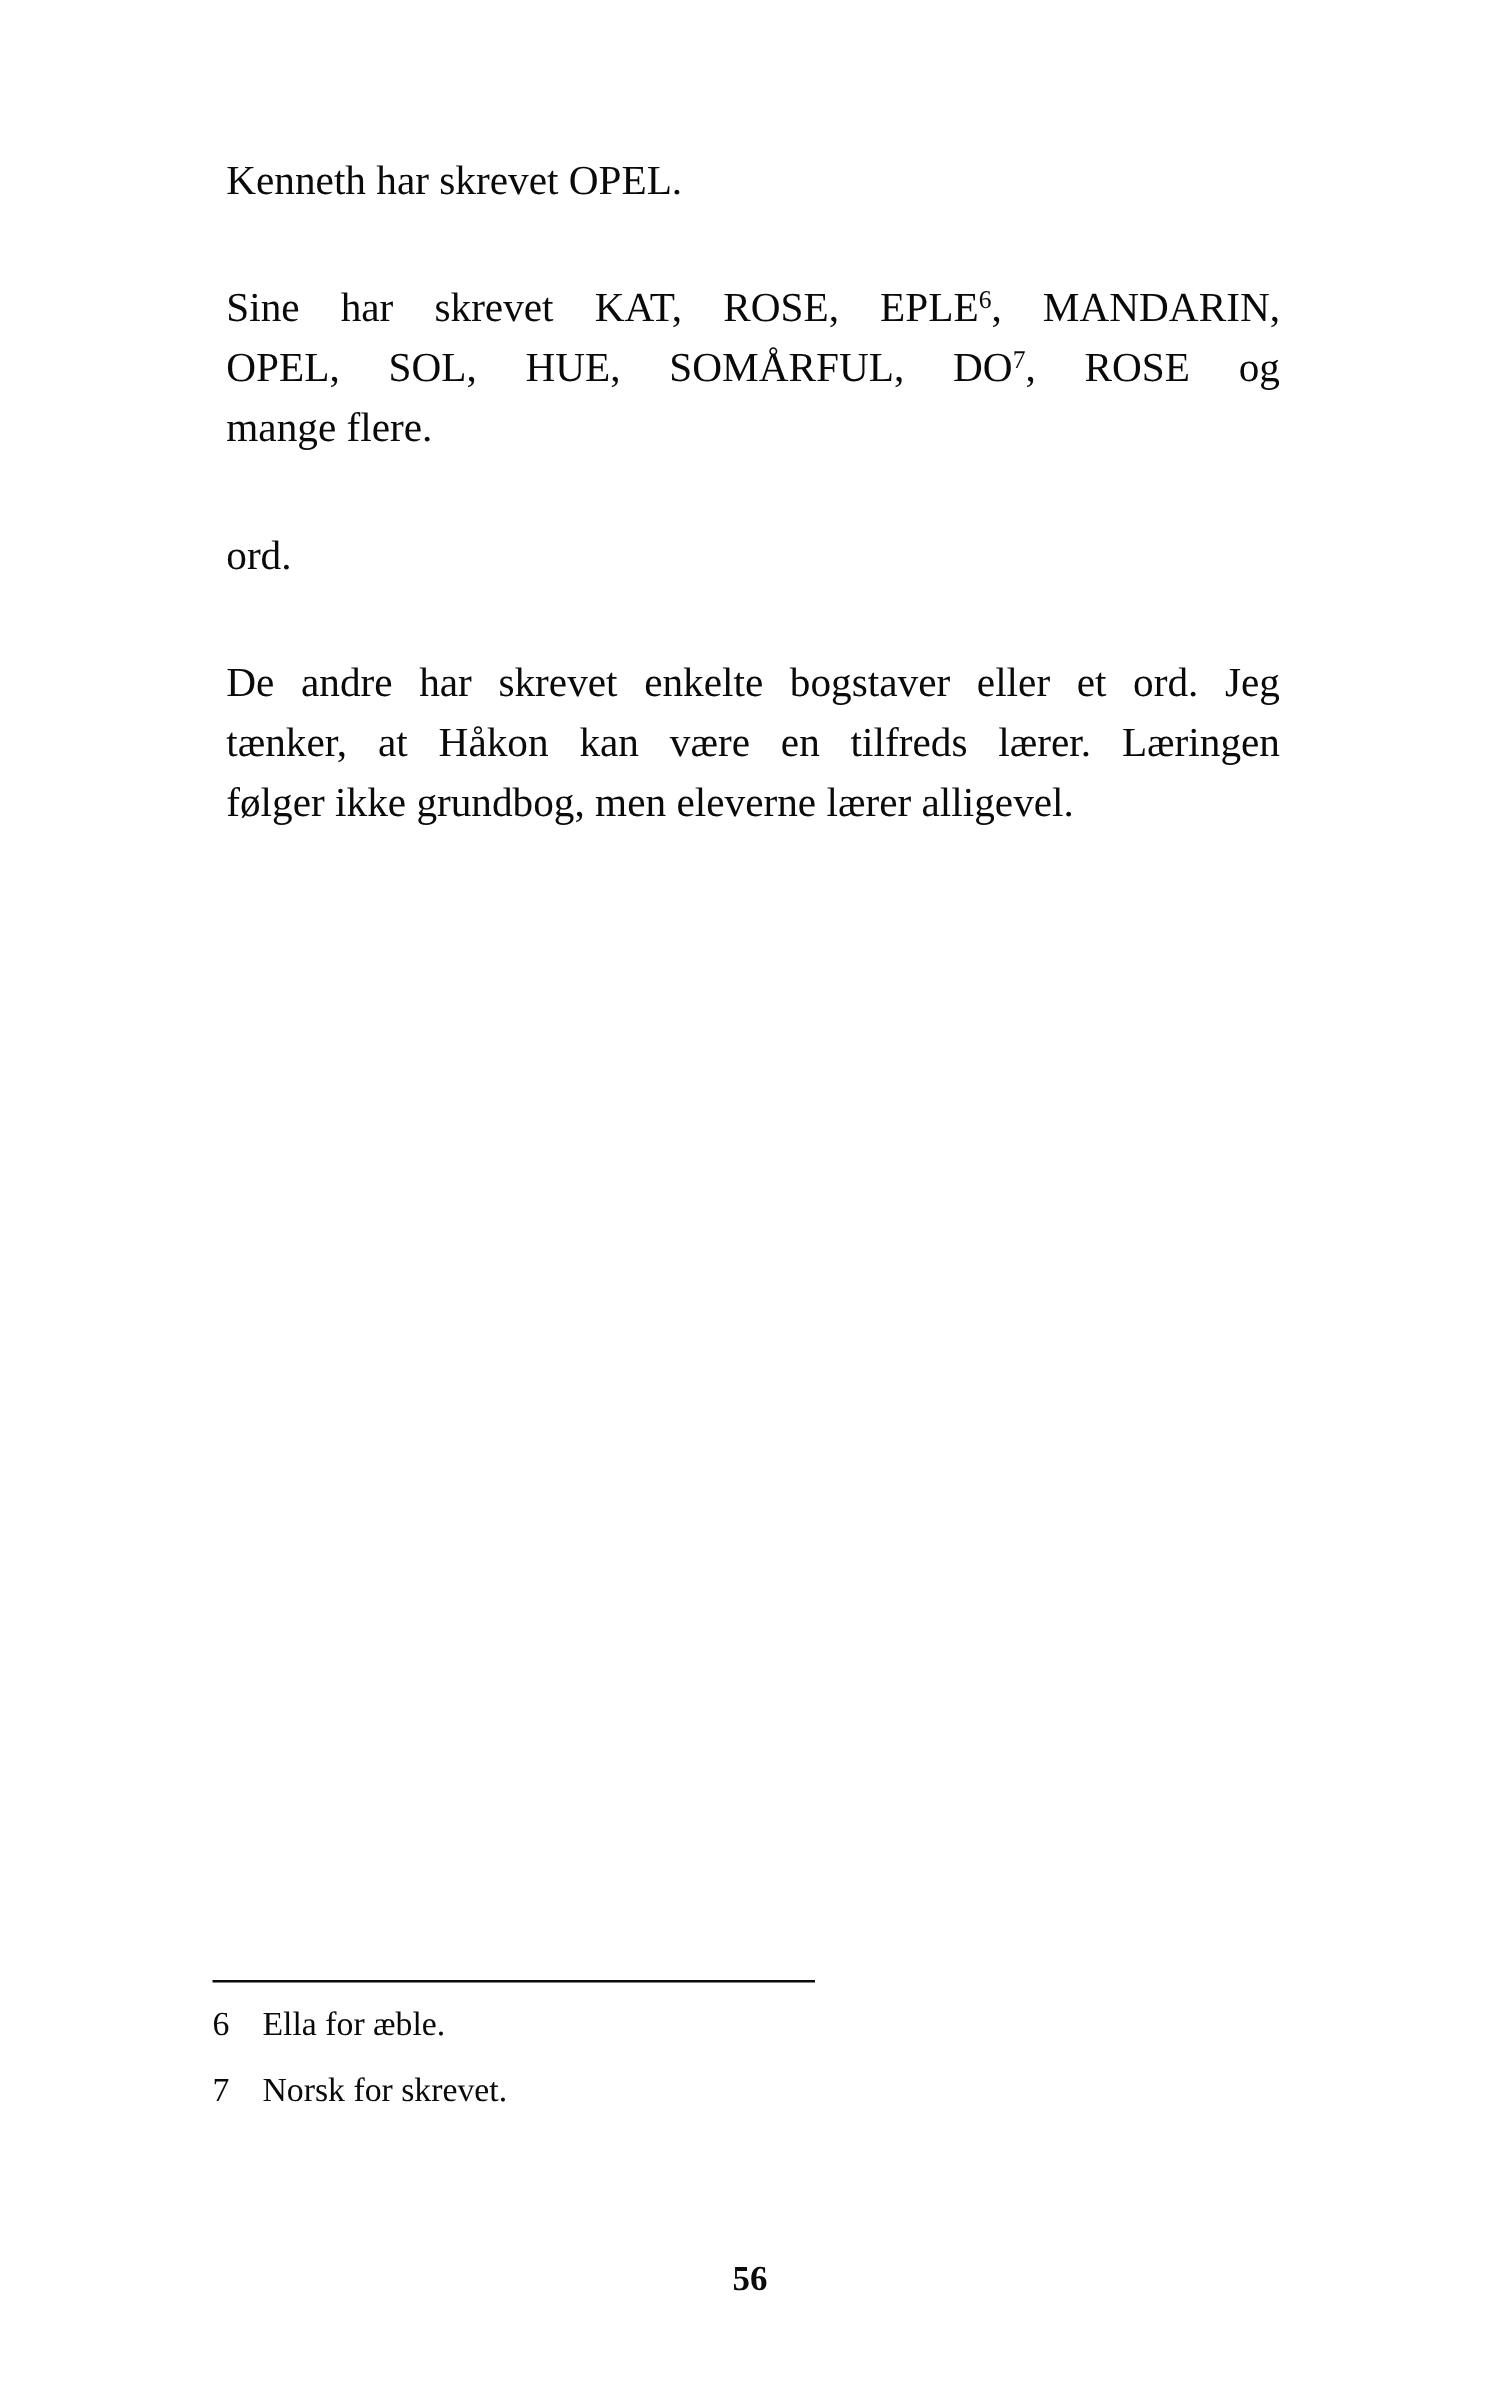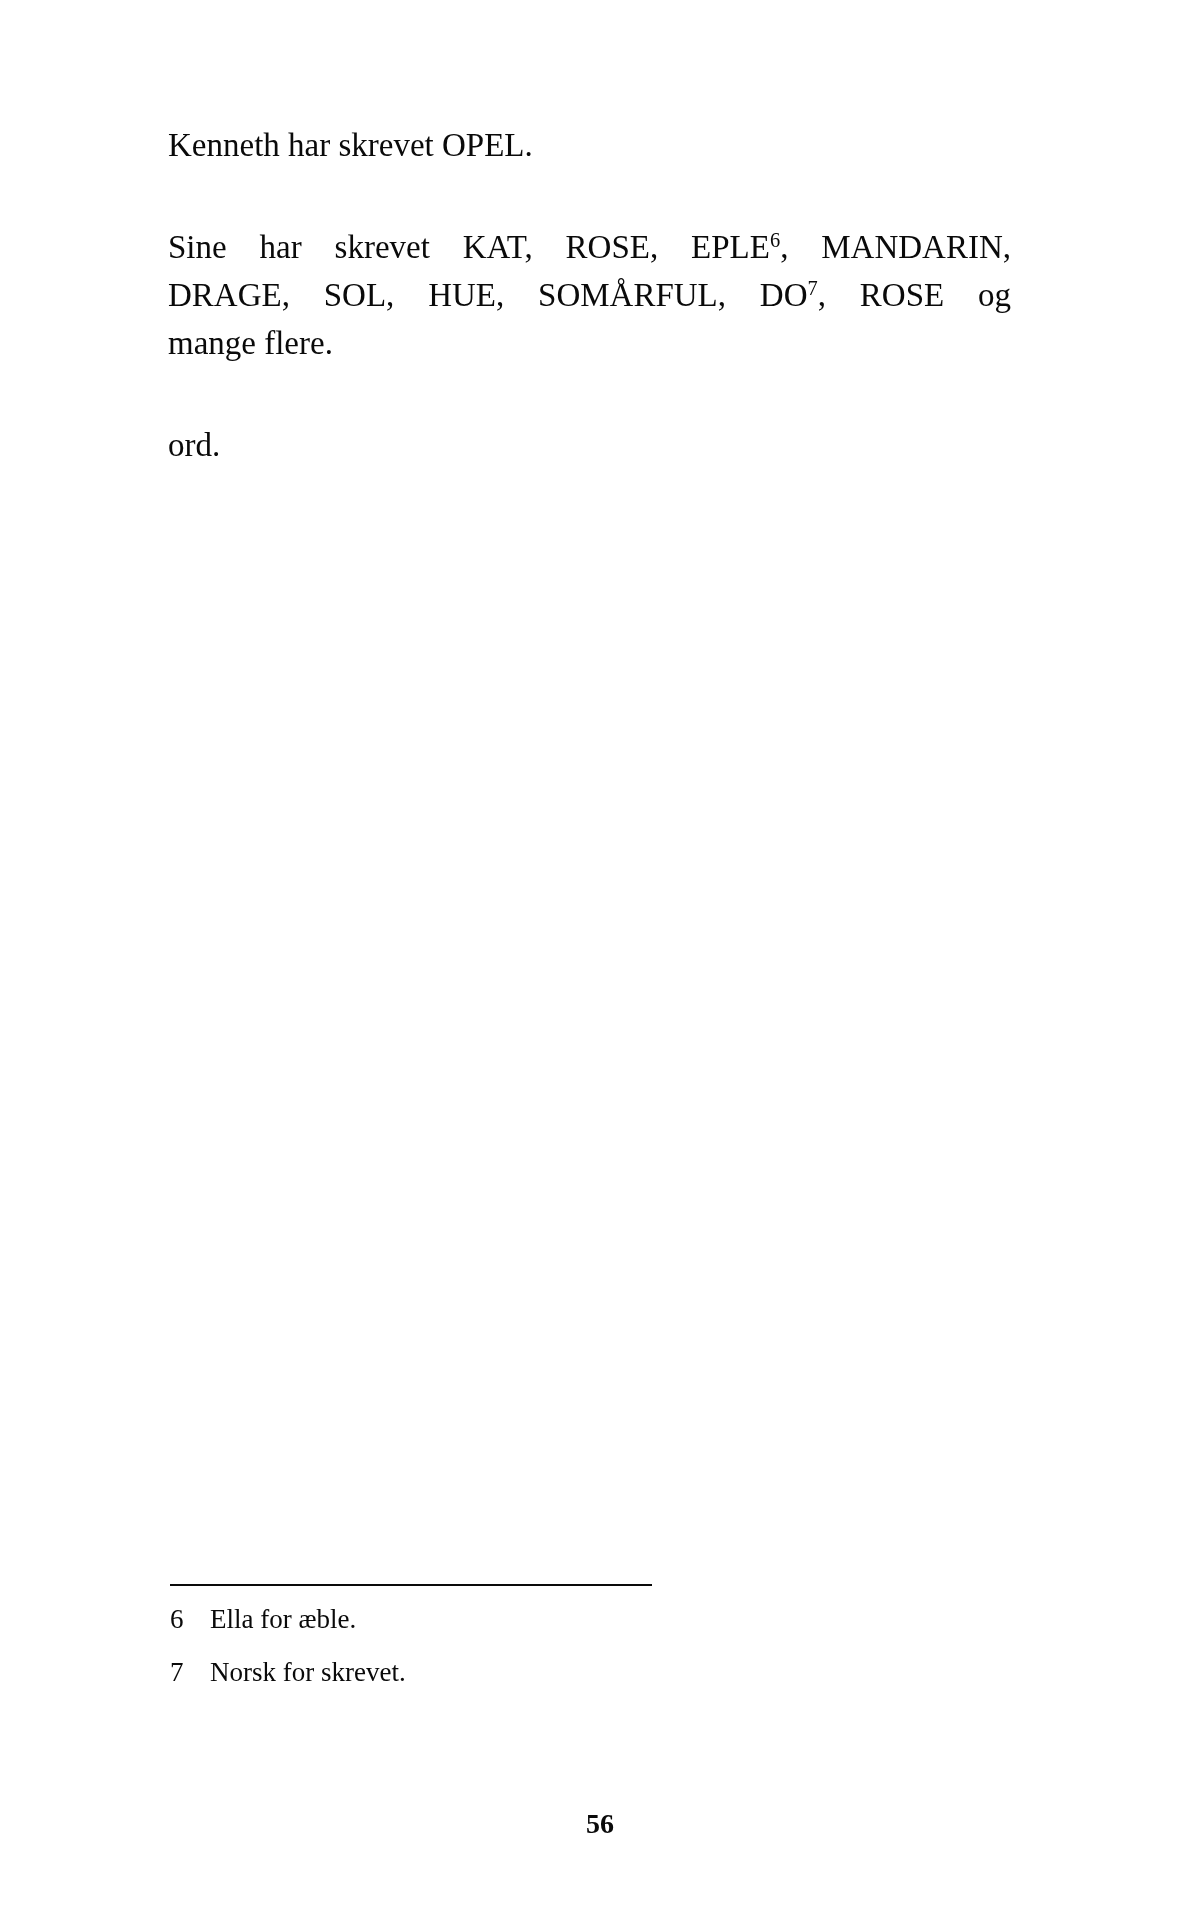--- a/index.html
+++ b/index.html
@@ -11,21 +11,21 @@
     position: relative;
     width: 1200px;
     height: 1920px;
     background: #ffffff;
     font-family: "Liberation Serif", "DejaVu Serif", serif;
     color: #0a0a0a;
     overflow: hidden;
   }
   .text-block {
     position: absolute;
-    left: 168px;
+    left: 181px;
     top: 121px;
     width: 843px;
     font-size: 33px;
     line-height: 48px;
   }
   .para { margin: 0 0 54px 0; }
   .para:last-child { margin-bottom: 0; }
   .jline {
     text-align: justify;
     text-align-last: justify;
@@ -79,28 +79,33 @@
 <div class="page">
 
   <div class="text-block">
 
     <div class="para">
       <div class="lline">Kenneth har skrevet OPEL.</div>
     </div>
 
     <div class="para">
       <div class="jline"><span>Sine har skrevet KAT, ROSE, EPLE</span><sup class="fn-ref">6</sup><span>, MANDARIN,</span></div>
-      <div class="jline"><span>DRAGE, SOL, HUE, SOMÅRFUL, DO</span><sup class="fn-ref">7</sup><span>, ROSE og</span></div>
+      <div class="jline"><span>OPEL, SOL, HUE, SOMÅRFUL, DO</span><sup class="fn-ref">7</sup><span>, ROSE og</span></div>
       <div class="lline">mange flere.</div>
     </div>
 
     <div class="para">
       <div class="lline">ord.</div>
     </div>
 
+    <div class="para">
+      <div class="jline">De andre har skrevet enkelte bogstaver eller et ord. Jeg</div>
+      <div class="jline">tænker, at Håkon kan være en tilfreds lærer. Læringen</div>
+      <div class="lline">følger ikke grundbog, men eleverne lærer alligevel.</div>
+    </div>
 
   </div>
 
   <div class="footer">
     <div class="fn-rule"></div>
     <div class="fn">
       <span class="fn-num">6</span>
       <span class="fn-text">Ella for æble.</span>
     </div>
     <div class="fn">

